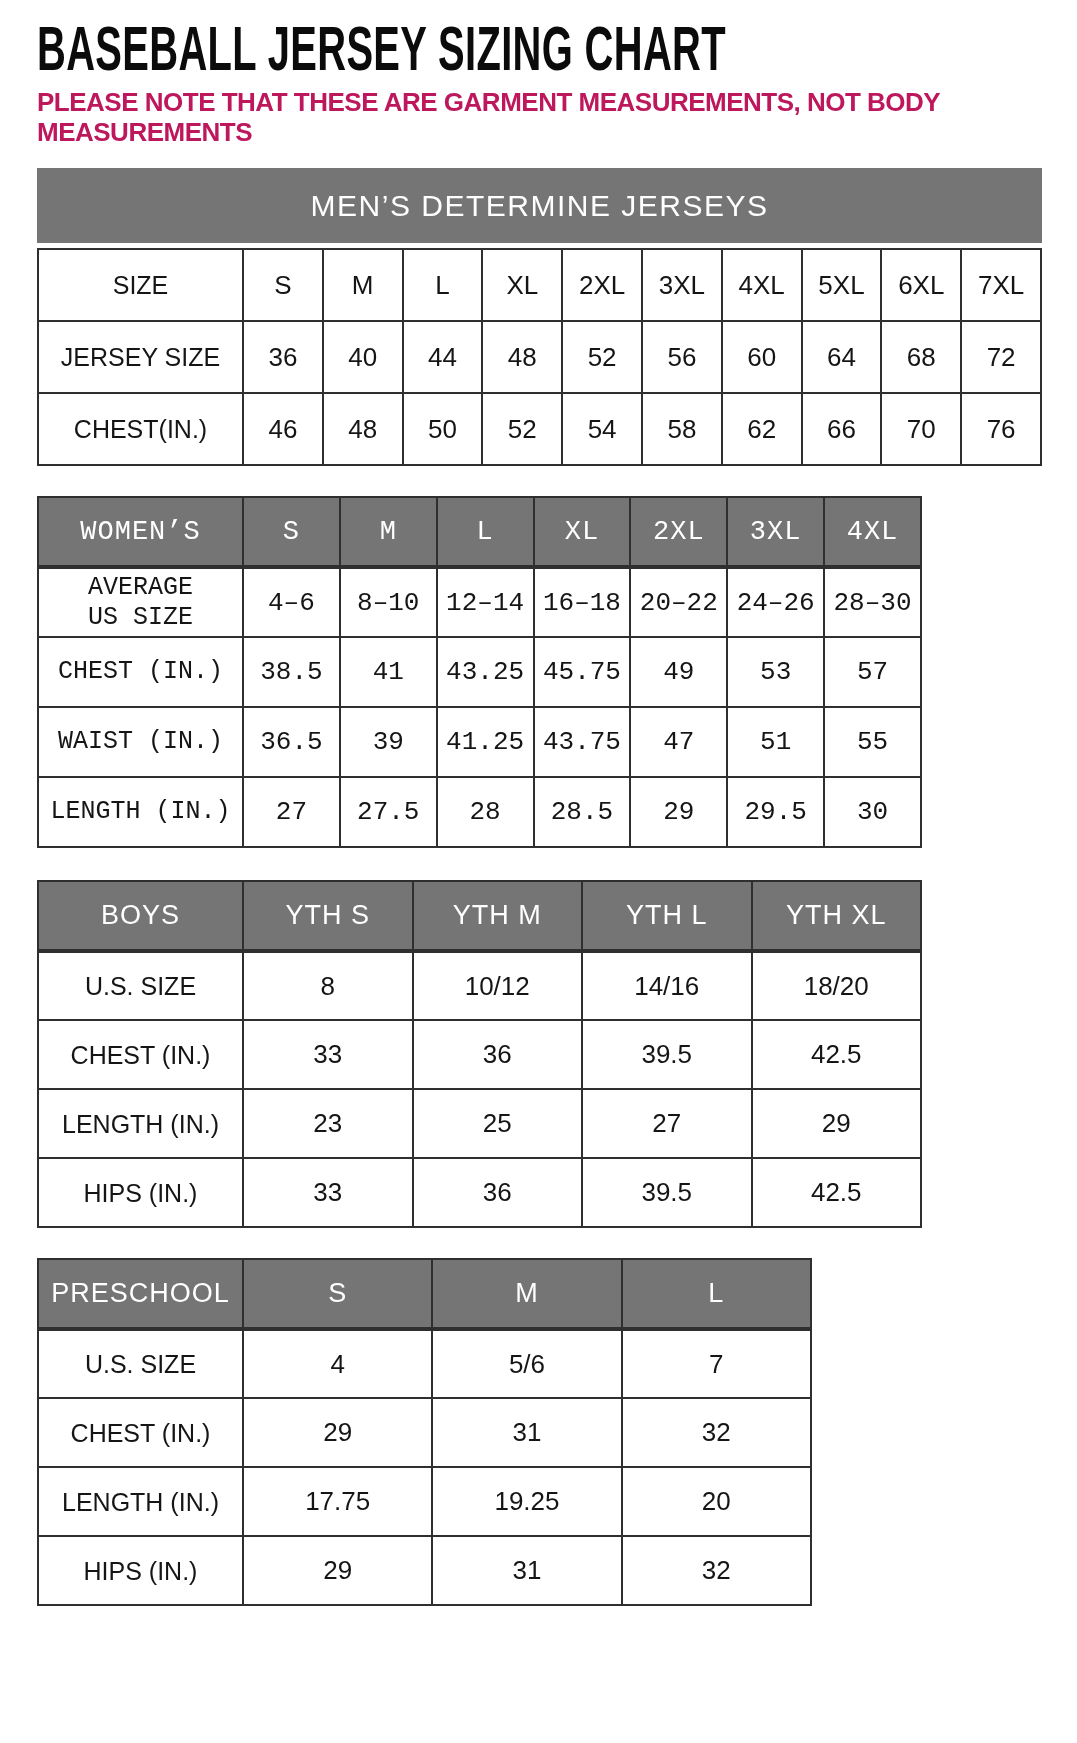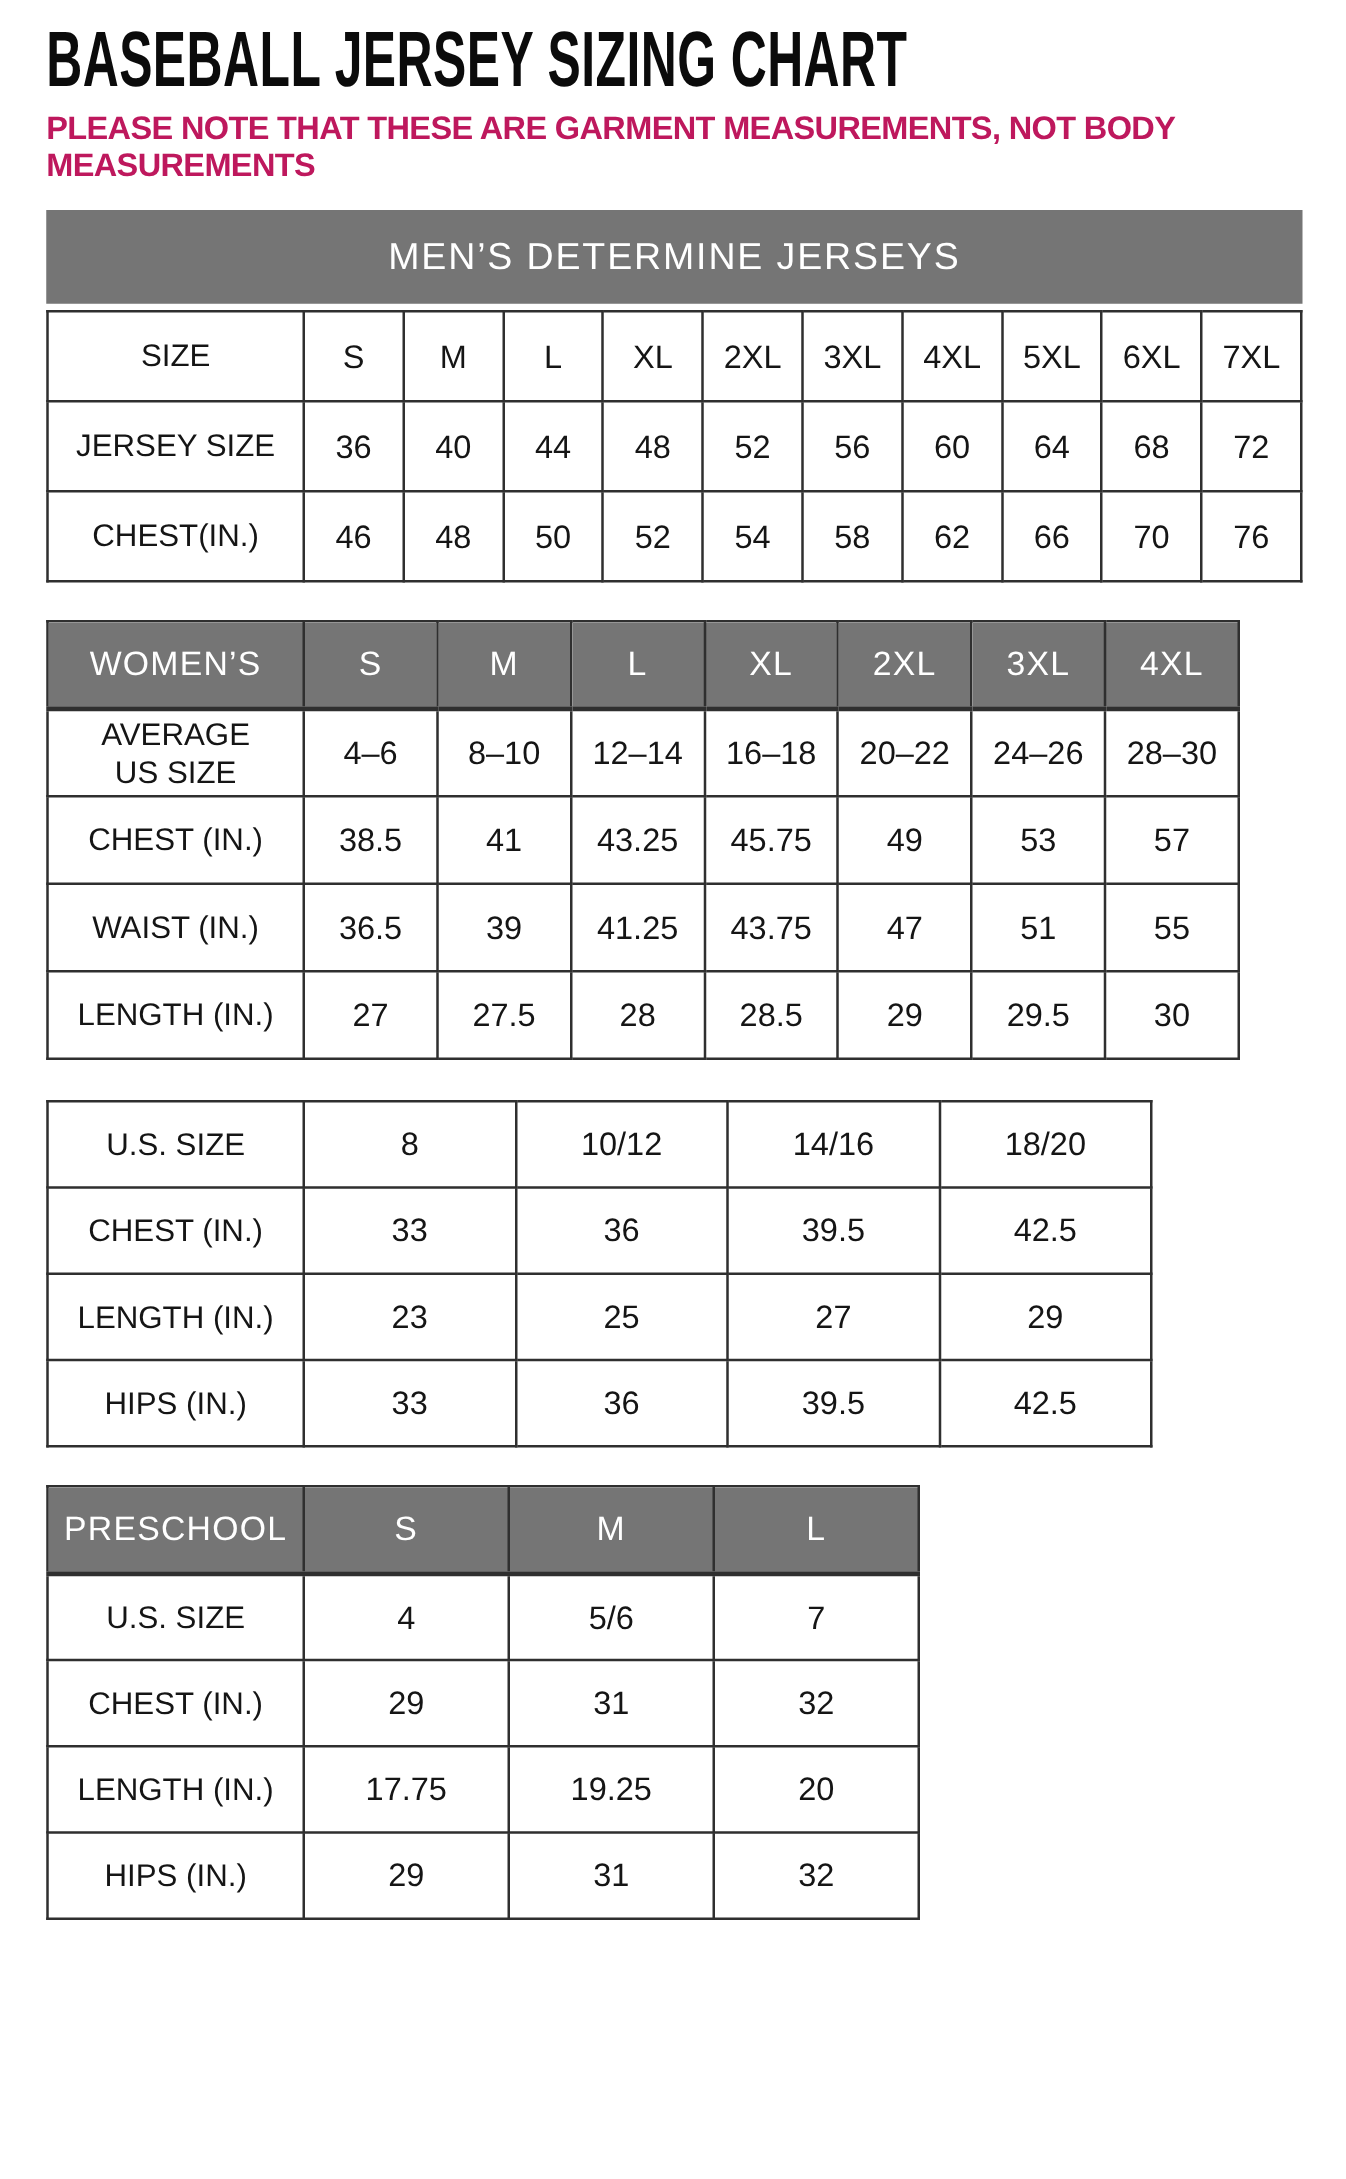--- a/index.html
+++ b/index.html
@@ -37,25 +37,25 @@
   td {
     border: 2px solid #2f2f2f; text-align: center; vertical-align: middle;
     font-size: 26px; color: #151515; padding: 0; overflow: hidden;
   }
   td.lbl { white-space: pre-line; font-size: 25px; line-height: 30px; }
 
   .mens-tbl { width: 1005px; }
   .mens-tbl td { height: 72px; text-align: center; }
 
   .sect-tbl { margin-top: 30px; }
-  .w-tbl { width: 955px; }
+  .w-tbl { width: 885px; font-family: Liberation Mono, monospace; }
   .w-tbl td { height: 70px; }
   .b-tbl { width: 885px; margin-top: 32px; }
   .b-tbl td { height: 69px; }
-  .p-tbl { width: 699px; padding-left: 20px; }
+  .p-tbl { width: 775px; padding-left: 20px; }
   .p-tbl td { height: 69px; }
 
   tr.ghead td {
     background: #757575; color: #ffffff; font-size: 27px;
     letter-spacing: 1px; border-bottom-width: 4px; height: 70px;
   }
 
   .footer {
     margin-top: 18px; font-size: 24px; letter-spacing: -0.3px;
     color: #d22229; white-space: nowrap; font-weight: 400;
@@ -184,20 +184,27 @@
     </table>
   </section>
 
   <section>
     <table class="b-tbl">
       <colgroup>
           <col style="width:205px">
           <col span="4">
         </colgroup>
       <tbody>
+        <tr class="ghead">
+          <td>BOYS</td>
+          <td>YTH S</td>
+          <td>YTH M</td>
+          <td>YTH L</td>
+          <td>YTH XL</td>
+        </tr>
         <tr>
           <td class="lbl">U.S. SIZE</td>
           <td>8</td>
           <td>10/12</td>
           <td>14/16</td>
           <td>18/20</td>
         </tr>
         <tr>
           <td class="lbl">CHEST (IN.)</td>
           <td>33</td>

